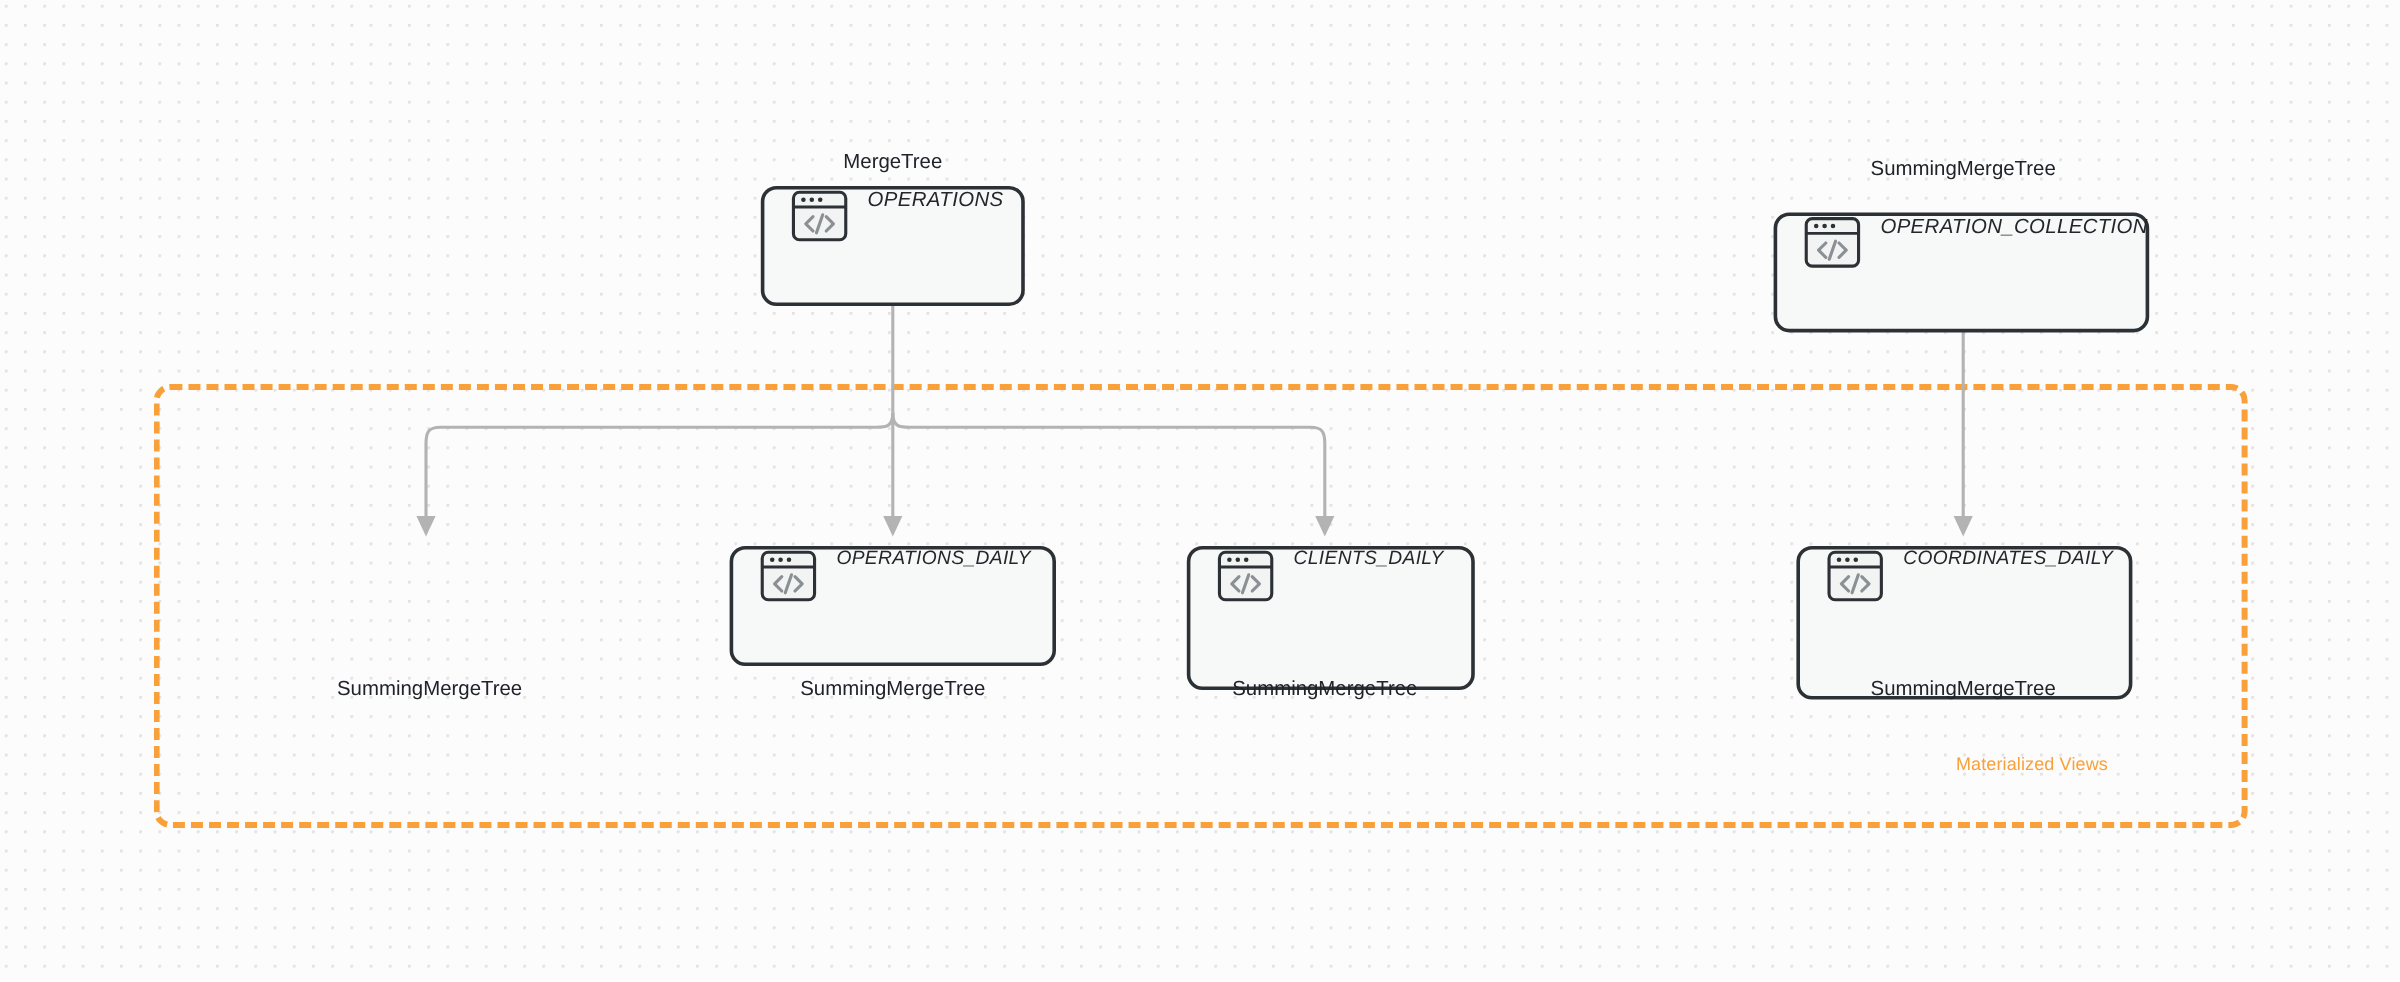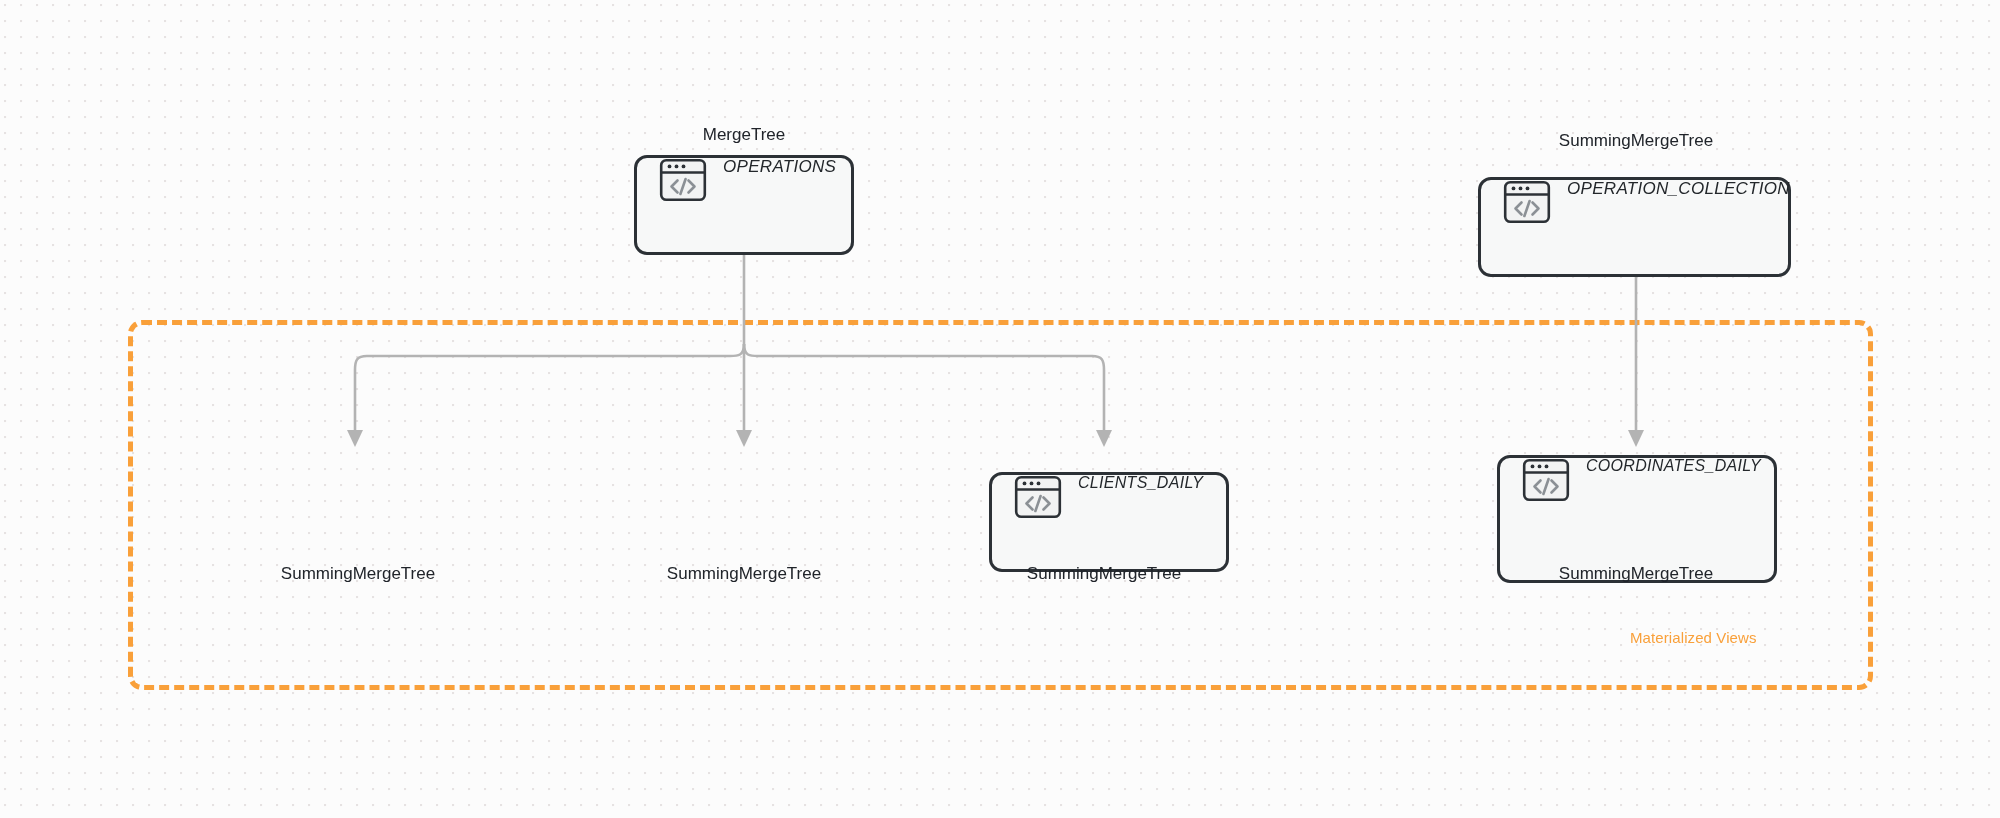--- a/index.html
+++ b/index.html
@@ -153,23 +153,36 @@
       <circle cx="24.5" cy="8.4" r="1.9" fill="#2c3136"></circle>
       <path d="M 18.5 22.5 L 12.5 28.5 L 18.5 34.5" fill="none" stroke="#8b9095" stroke-width="2.6" stroke-linecap="round" stroke-linejoin="round"></path>
       <path d="M 29.5 22.5 L 35.5 28.5 L 29.5 34.5" fill="none" stroke="#8b9095" stroke-width="2.6" stroke-linecap="round" stroke-linejoin="round"></path>
       <line x1="26.6" y1="21" x2="21.4" y2="36" stroke="#8b9095" stroke-width="2.6" stroke-linecap="round"></line>
     </svg>
     <span class="node-label">OPERATION_COLLECTION</span>
   </div>
 
   <div class="caption" style="left:358px; top:565px;">SummingMergeTree</div>
 
+  <div class="node" style="left:608px; top:455px; width:272px; height:100px;">
+    <svg class="node-icon" viewBox="0 0 48 44">
+      <rect x="2.2" y="2.2" width="43.6" height="39.6" rx="5" ry="5" fill="#f2f3f3" stroke="#2c3136" stroke-width="2.6"></rect>
+      <line x1="2.2" y1="14.5" x2="45.8" y2="14.5" stroke="#2c3136" stroke-width="2.4"></line>
+      <circle cx="10.5" cy="8.4" r="1.9" fill="#2c3136"></circle>
+      <circle cx="17.5" cy="8.4" r="1.9" fill="#2c3136"></circle>
+      <circle cx="24.5" cy="8.4" r="1.9" fill="#2c3136"></circle>
+      <path d="M 18.5 22.5 L 12.5 28.5 L 18.5 34.5" fill="none" stroke="#8b9095" stroke-width="2.6" stroke-linecap="round" stroke-linejoin="round"></path>
+      <path d="M 29.5 22.5 L 35.5 28.5 L 29.5 34.5" fill="none" stroke="#8b9095" stroke-width="2.6" stroke-linecap="round" stroke-linejoin="round"></path>
+      <line x1="26.6" y1="21" x2="21.4" y2="36" stroke="#8b9095" stroke-width="2.6" stroke-linecap="round"></line>
+    </svg>
+    <span class="node-label small">OPERATIONS_DAILY</span>
+  </div>
   <div class="caption" style="left:744px; top:565px;">SummingMergeTree</div>
 
-  <div class="node" style="left:989px; top:472px; width:240px; height:100px;">
+  <div class="node" style="left:989px; top:455px; width:240px; height:120px;">
     <svg class="node-icon" viewBox="0 0 48 44">
       <rect x="2.2" y="2.2" width="43.6" height="39.6" rx="5" ry="5" fill="#f2f3f3" stroke="#2c3136" stroke-width="2.6"></rect>
       <line x1="2.2" y1="14.5" x2="45.8" y2="14.5" stroke="#2c3136" stroke-width="2.4"></line>
       <circle cx="10.5" cy="8.4" r="1.9" fill="#2c3136"></circle>
       <circle cx="17.5" cy="8.4" r="1.9" fill="#2c3136"></circle>
       <circle cx="24.5" cy="8.4" r="1.9" fill="#2c3136"></circle>
       <path d="M 18.5 22.5 L 12.5 28.5 L 18.5 34.5" fill="none" stroke="#8b9095" stroke-width="2.6" stroke-linecap="round" stroke-linejoin="round"></path>
       <path d="M 29.5 22.5 L 35.5 28.5 L 29.5 34.5" fill="none" stroke="#8b9095" stroke-width="2.6" stroke-linecap="round" stroke-linejoin="round"></path>
       <line x1="26.6" y1="21" x2="21.4" y2="36" stroke="#8b9095" stroke-width="2.6" stroke-linecap="round"></line>
     </svg>

